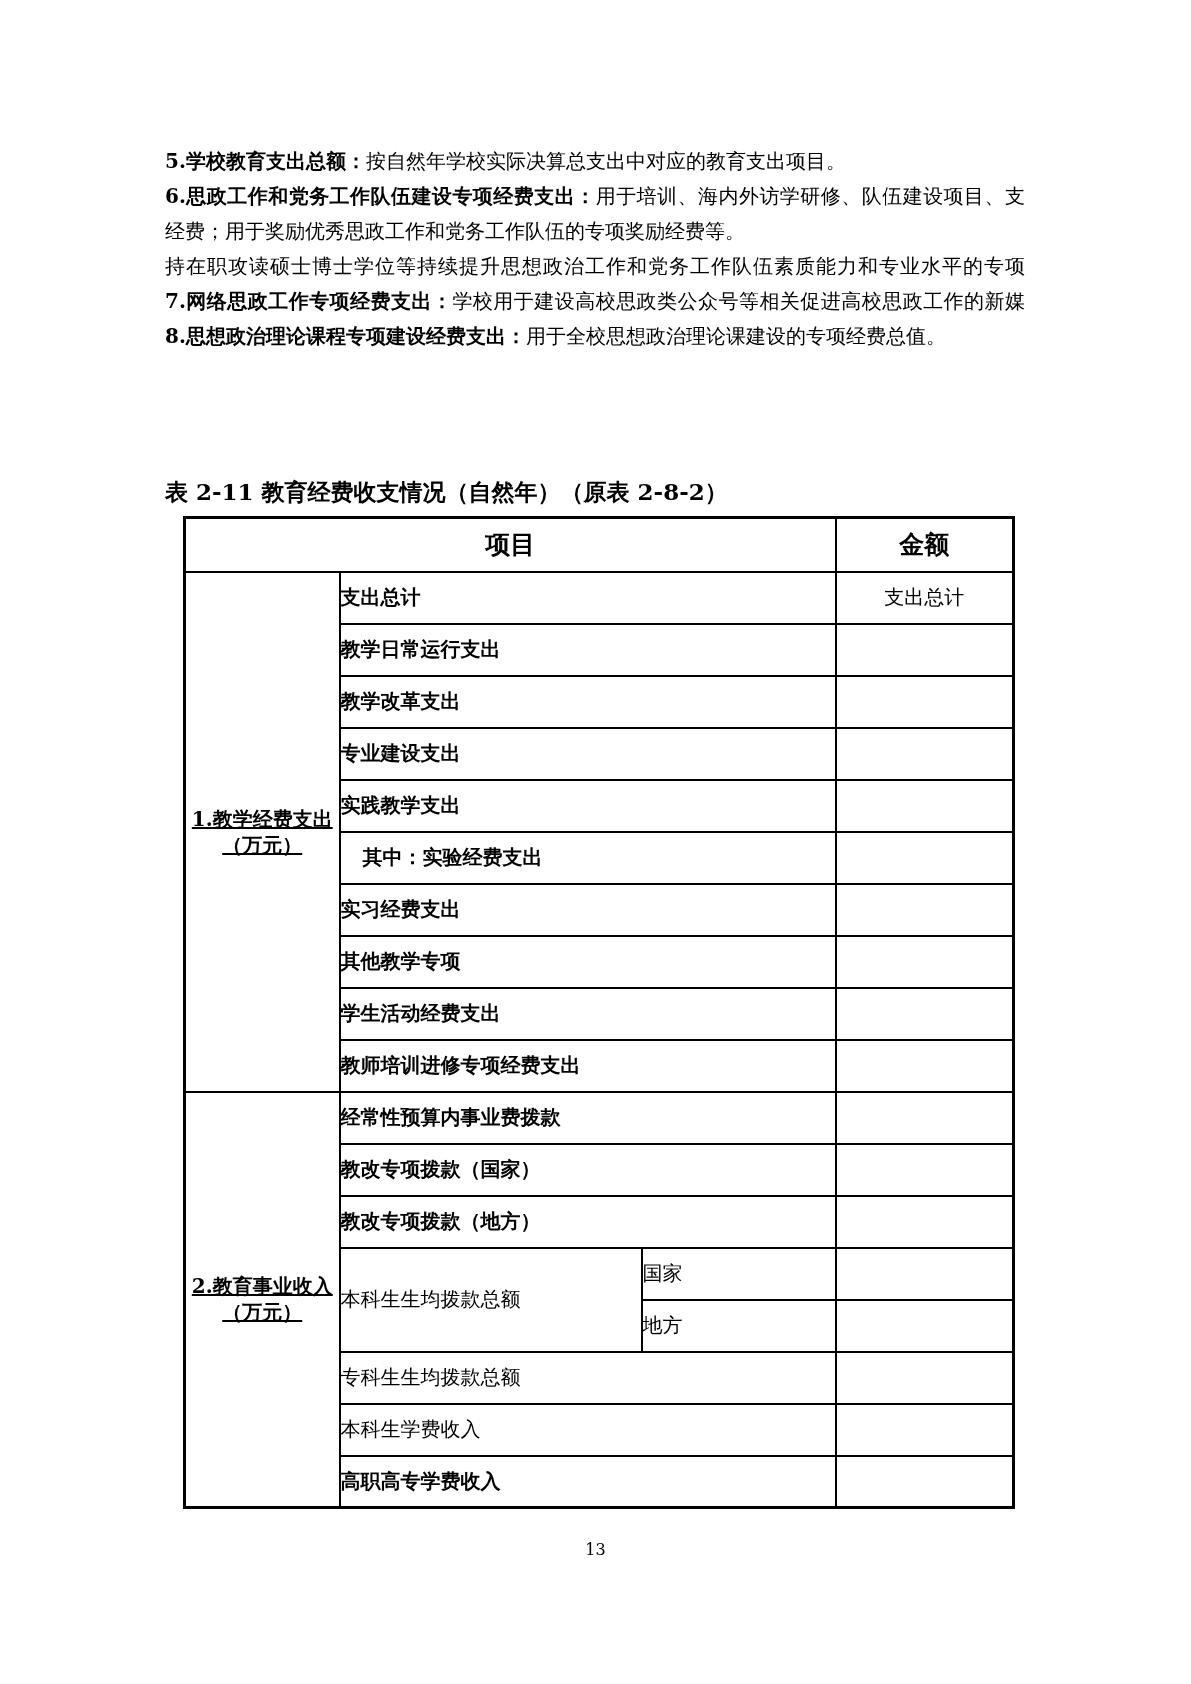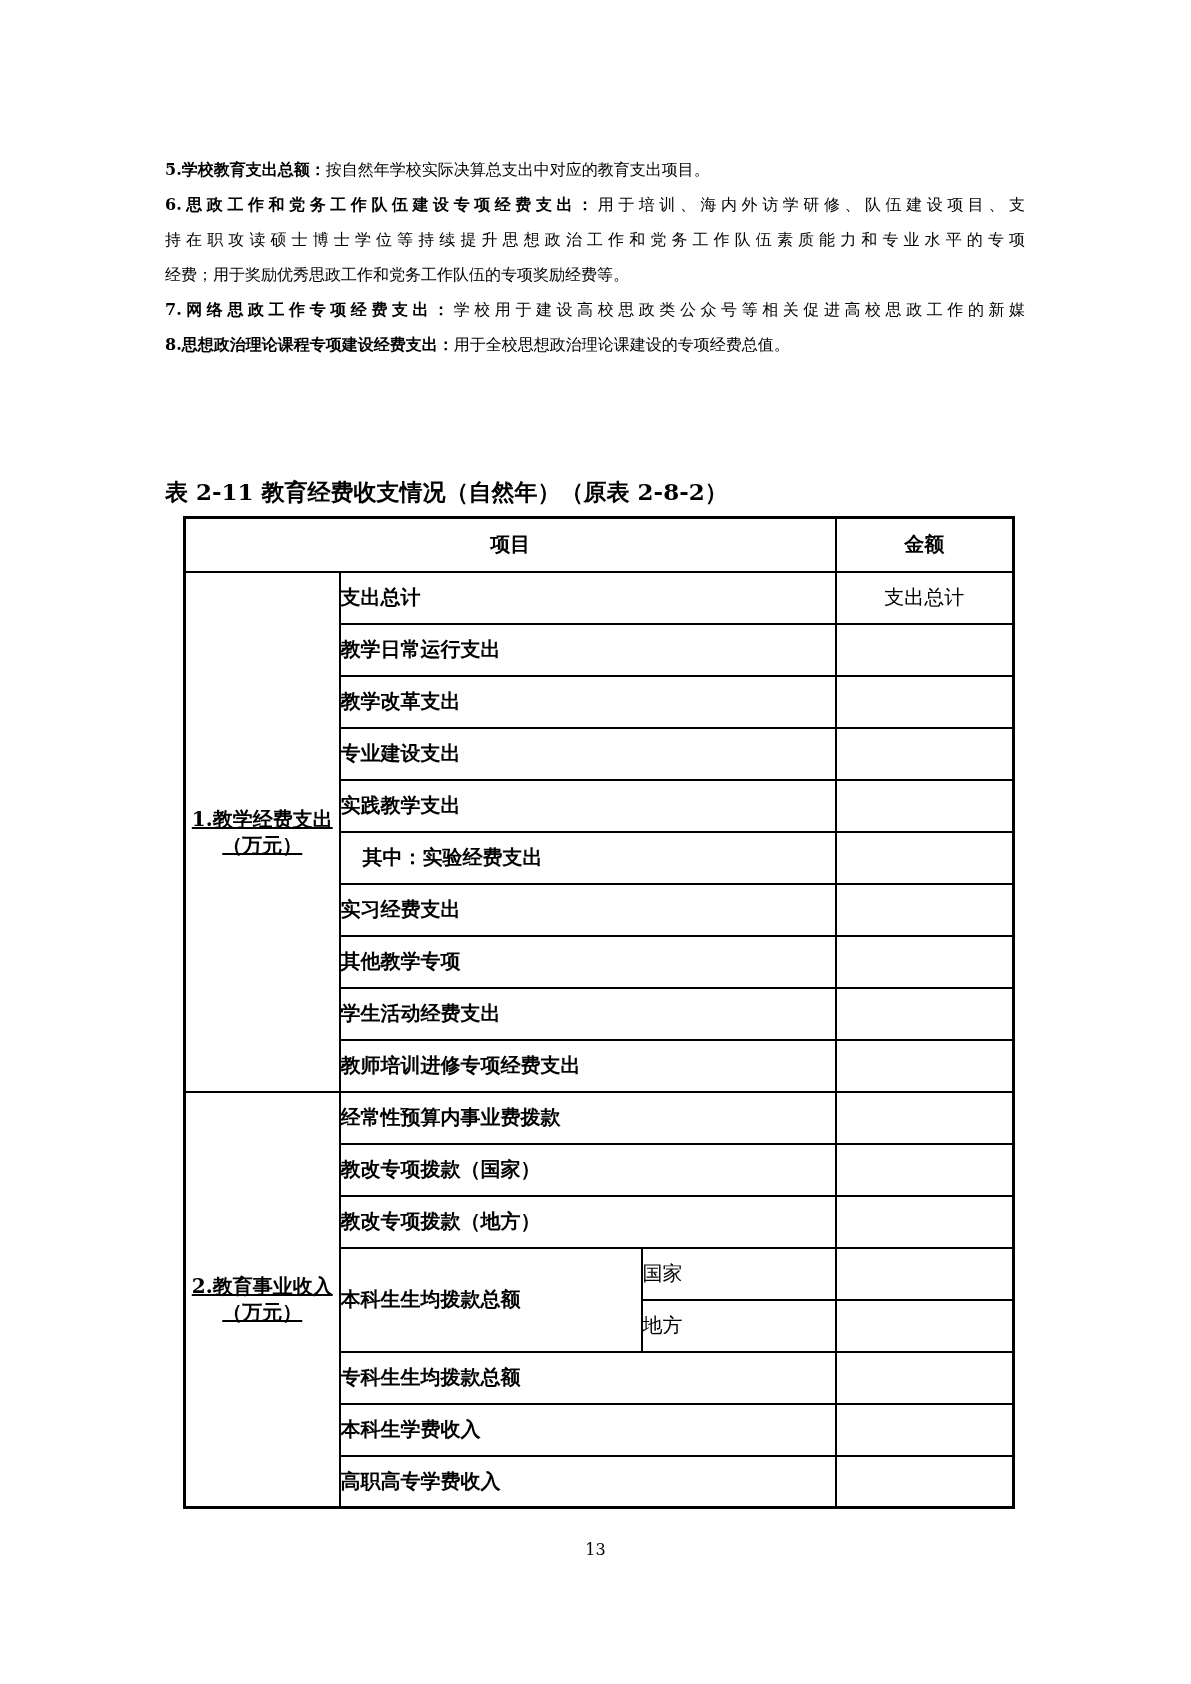--- a/index.html
+++ b/index.html
@@ -6,23 +6,23 @@
   body {
     width: 1191px; height: 1684px;
     background: #ffffff;
     position: relative;
     font-family: "DejaVu Serif", serif;
     color: #000;
   }
   
   .notes {
     position: absolute;
-    left: 165px; top: 152px;
+    left: 165px; top: 144px;
     width: 860px;
-    font-size: 16px;
+    font-size: 20px;
   }
   .note-line {
     height: 35px;
     line-height: 35px;
     overflow: hidden;
   }
   .note-line.fill {
     text-align: justify;
     text-align-last: justify;
   }
@@ -49,36 +49,36 @@
     border: 2px solid #000;
     vertical-align: middle;
     padding: 0;
     overflow: hidden;
   }
   tr.body-row { height: 52px; }
   tr.head-row { height: 54px; }
   tr.head-row td {
     text-align: center;
     font-weight: bold;
-    font-size: 20px;
+    font-size: 25px;
     margin-left: 38px;
   }
   td.group-cell {
     text-align: center;
     font-weight: bold;
     line-height: 26px;
     text-decoration: underline;
   }
   td.item-cell {
     text-align: left;
     font-weight: bold;
     padding-left: 7px;
   }
   td.item-cell.indent { padding-left: 22px; }
-  td.item-cell.plain { font-weight: bold; }
+  td.item-cell.plain { font-weight: normal; }
   td.sub-cell {
     text-align: left;
     font-weight: normal;
     margin-top: 25px;
   }
   td.amount-cell {
     text-align: center;
     font-weight: normal;
   }
   
@@ -89,22 +89,22 @@
     text-align: center;
     font-size: 16px;
   }
 </style>
 </head>
 <body>
 
 <div class="notes">
   <div class="note-line"><span class="note-bold">5.学校教育支出总额：</span><span>按自然年学校实际决算总支出中对应的教育支出项目。</span></div>
   <div class="note-line fill"><span class="note-bold">6.思政工作和党务工作队伍建设专项经费支出：</span><span>用于培训、海内外访学研修、队伍建设项目、支</span></div>
+  <div class="note-line"><span class="note-bold"></span><span>经费；用于奖励优秀思政工作和党务工作队伍的专项奖励经费等。</span></div>
   <div class="note-line fill"><span class="note-bold"></span><span>持在职攻读硕士博士学位等持续提升思想政治工作和党务工作队伍素质能力和专业水平的专项</span></div>
-  <div class="note-line"><span class="note-bold"></span><span>经费；用于奖励优秀思政工作和党务工作队伍的专项奖励经费等。</span></div>
   <div class="note-line fill"><span class="note-bold">7.网络思政工作专项经费支出：</span><span>学校用于建设高校思政类公众号等相关促进高校思政工作的新媒</span></div>
   <div class="note-line"><span class="note-bold">8.思想政治理论课程专项建设经费支出：</span><span>用于全校思想政治理论课建设的专项经费总值。</span></div>
 </div>
 
 <div class="table-title">表 2-11 教育经费收支情况（自然年）（原表 2-8-2）</div>
 
 <table class="funding">
   <colgroup>
     <col style="width:155px">
       <col style="width:302px">

